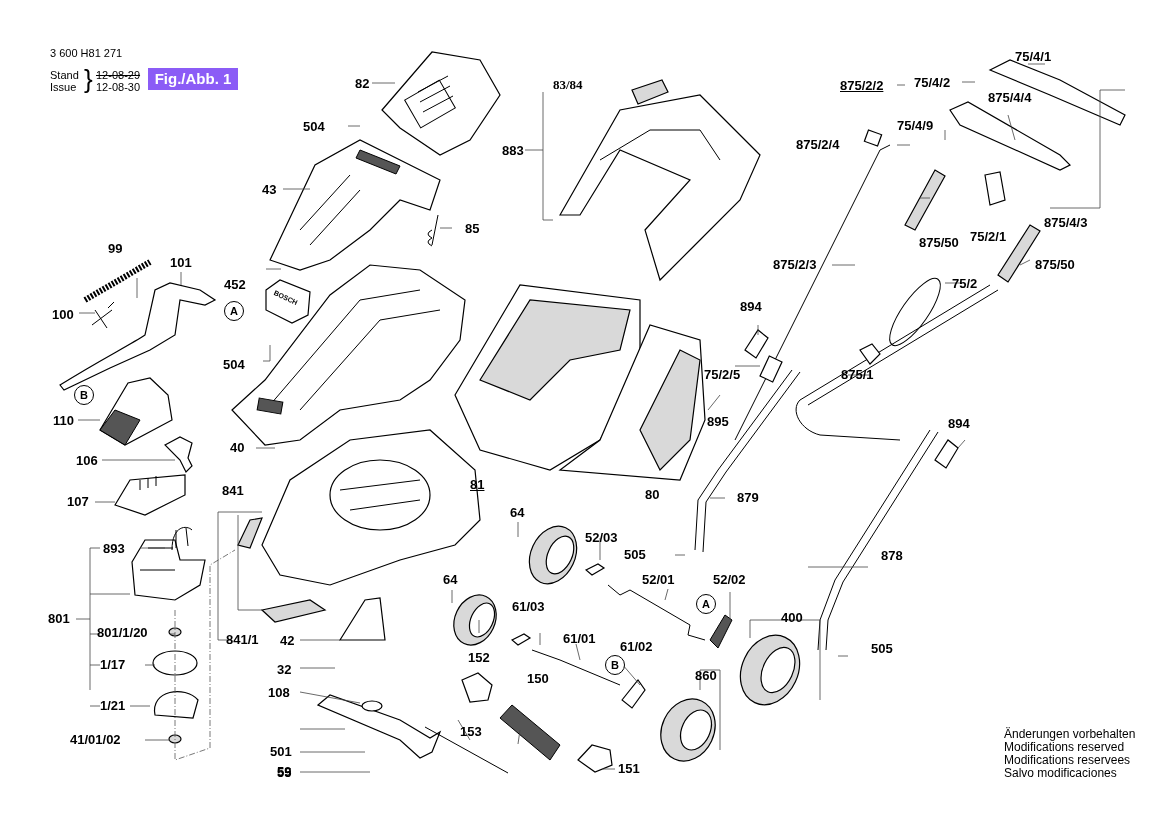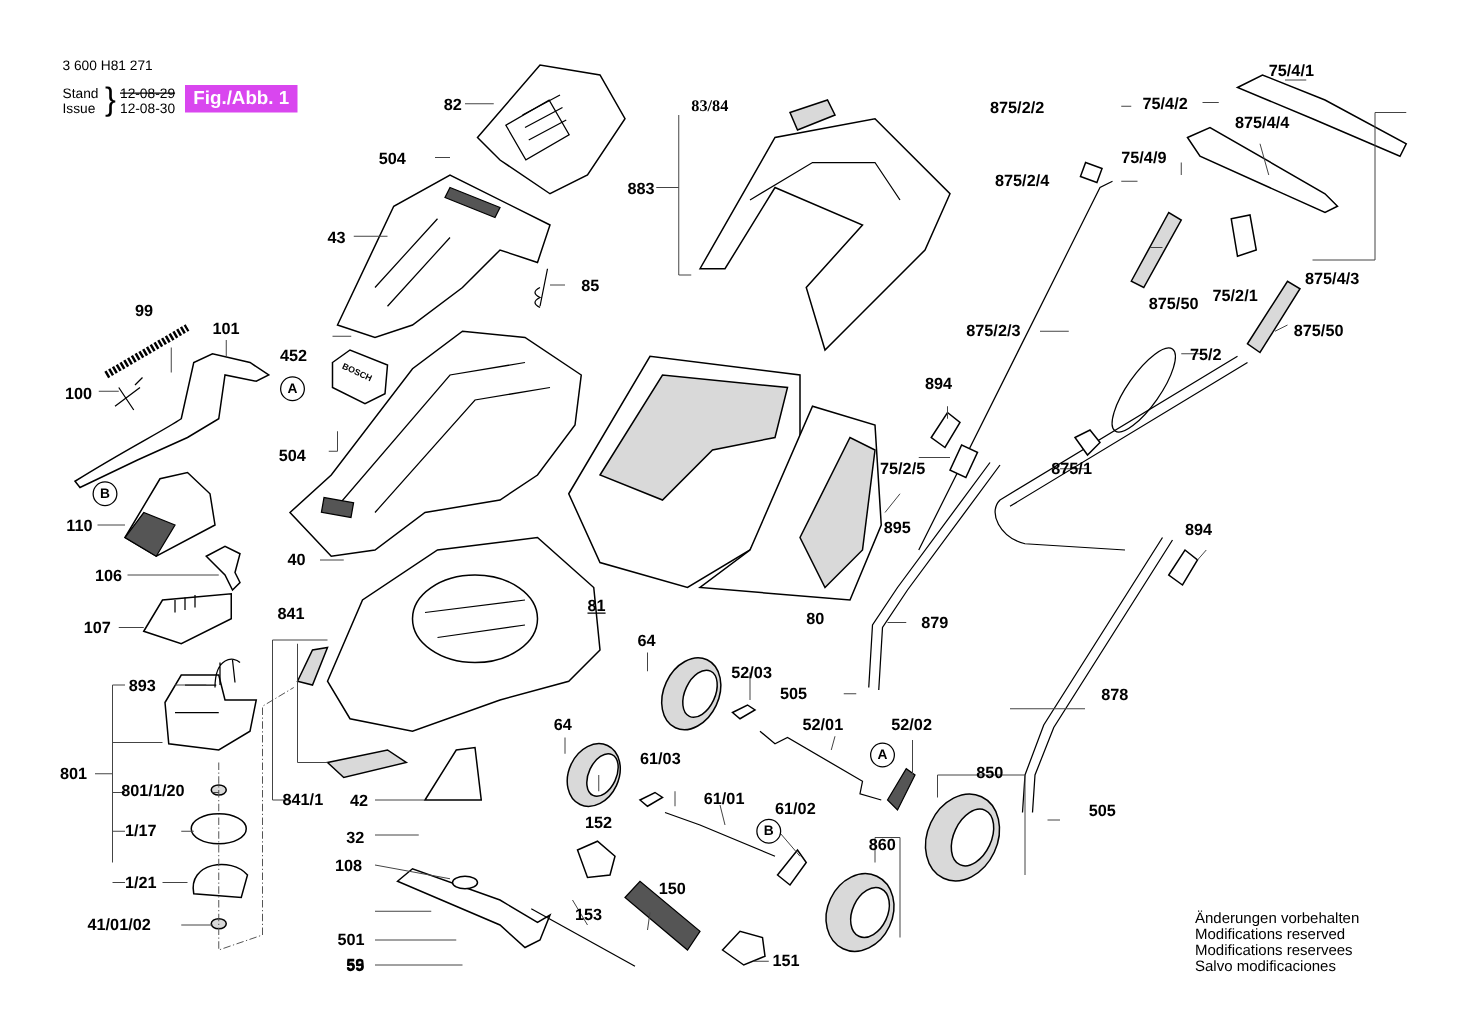--- a/index.html
+++ b/index.html
@@ -1,21 +1,21 @@
 <!DOCTYPE html>
 <html><head>
 <meta charset="utf-8">
 <style>
   html,body{margin:0;padding:0;background:#fff;}
   body{width:1169px;height:826px;position:relative;overflow:hidden;font-family:"Liberation Sans",sans-serif;color:#000;}
   .hdr{position:absolute;font-size:11px;line-height:12px;}
-  .fig{position:absolute;left:148px;top:68px;width:90px;height:22px;background:#d946ef;color:#fff;font-weight:bold;font-size:15px;line-height:22px;text-align:center;}
+  .fig{position:absolute;left:148px;top:68px;width:90px;height:22px;background:#8b5cf6;color:#fff;font-weight:bold;font-size:15px;line-height:22px;text-align:center;}
   .lbl{position:absolute;font-weight:bold;font-size:13px;line-height:14px;white-space:nowrap;}
   .circ{position:absolute;width:18px;height:18px;border:1px solid #000;border-radius:50%;font-size:11px;font-weight:bold;text-align:center;line-height:18px;background:#fff;}
-  .note{position:absolute;left:956px;top:728px;font-size:12px;line-height:13px;}
+  .note{position:absolute;left:1004px;top:728px;font-size:12px;line-height:13px;}
   svg.art{position:absolute;left:0;top:0;}
   .p{fill:#fff;stroke:#000;stroke-width:1.2;}
   .g{fill:#d9d9d9;stroke:#000;stroke-width:1.2;}
   .dk{fill:#555;stroke:#000;stroke-width:1;}
   .ln{fill:none;stroke:#000;stroke-width:1;}
   .ll{fill:none;stroke:#444;stroke-width:0.8;}
   .dd{fill:none;stroke:#555;stroke-width:0.8;stroke-dasharray:6 2 1 2;}
 </style>
 </head>
 <body>
@@ -220,37 +220,37 @@
 
 <div class="lbl" style="left:510px;top:506px;">64</div>
 <div class="lbl" style="left:443px;top:573px;">64</div>
 <div class="lbl" style="left:585px;top:531px;">52/03</div>
 <div class="lbl" style="left:642px;top:573px;">52/01</div>
 <div class="lbl" style="left:713px;top:573px;">52/02</div>
 <div class="lbl" style="left:512px;top:600px;">61/03</div>
 <div class="lbl" style="left:563px;top:632px;">61/01</div>
 <div class="lbl" style="left:620px;top:640px;">61/02</div>
 <div class="lbl" style="left:468px;top:651px;">152</div>
-<div class="lbl" style="left:527px;top:704px;">150</div>
+<div class="lbl" style="left:527px;top:672px;">150</div>
 <div class="lbl" style="left:618px;top:762px;">151</div>
 
 <div class="lbl" style="left:624px;top:548px;">505</div>
 <div class="lbl" style="left:871px;top:642px;">505</div>
 <div class="lbl" style="left:737px;top:491px;">879</div>
 <div class="lbl" style="left:881px;top:549px;text-align:right;">878</div>
-<div class="lbl" style="left:781px;top:611px;">850</div>
+<div class="lbl" style="left:781px;top:611px;">400</div>
 <div class="lbl" style="left:695px;top:669px;">860</div>
 
 <div class="lbl" style="left:740px;top:300px;">894</div>
 <div class="lbl" style="left:948px;top:417px;">894</div>
 <div class="lbl" style="left:707px;top:415px;">895</div>
 <div class="lbl" style="left:704px;top:368px;">75/2/5</div>
 <div class="lbl" style="left:841px;top:368px;">875/1</div>
 
-<div class="lbl" style="left:792px;top:79px;">875/2/2</div>
+<div class="lbl" style="left:840px;top:79px;text-decoration:underline;">875/2/2</div>
 <div class="lbl" style="left:796px;top:138px;">875/2/4</div>
 <div class="lbl" style="left:773px;top:258px;">875/2/3</div>
 <div class="lbl" style="left:1015px;top:50px;">75/4/1</div>
 <div class="lbl" style="left:914px;top:76px;">75/4/2</div>
 <div class="lbl" style="left:988px;top:91px;">875/4/4</div>
 <div class="lbl" style="left:897px;top:119px;">75/4/9</div>
 <div class="lbl" style="left:1044px;top:216px;">875/4/3</div>
 <div class="lbl" style="left:919px;top:236px;">875/50</div>
 <div class="lbl" style="left:1035px;top:258px;">875/50</div>
 <div class="lbl" style="left:970px;top:230px;">75/2/1</div>

